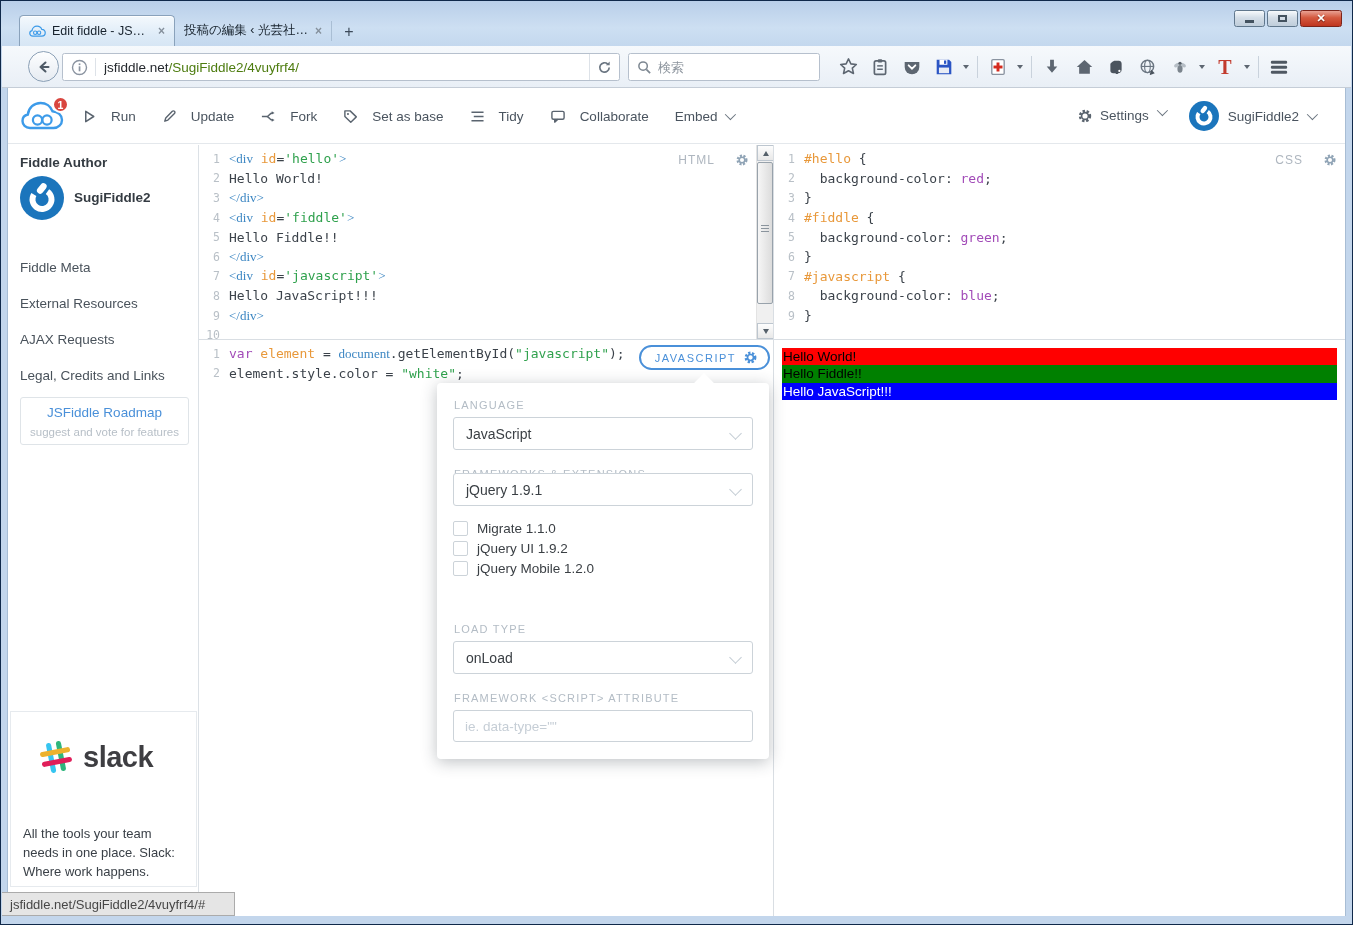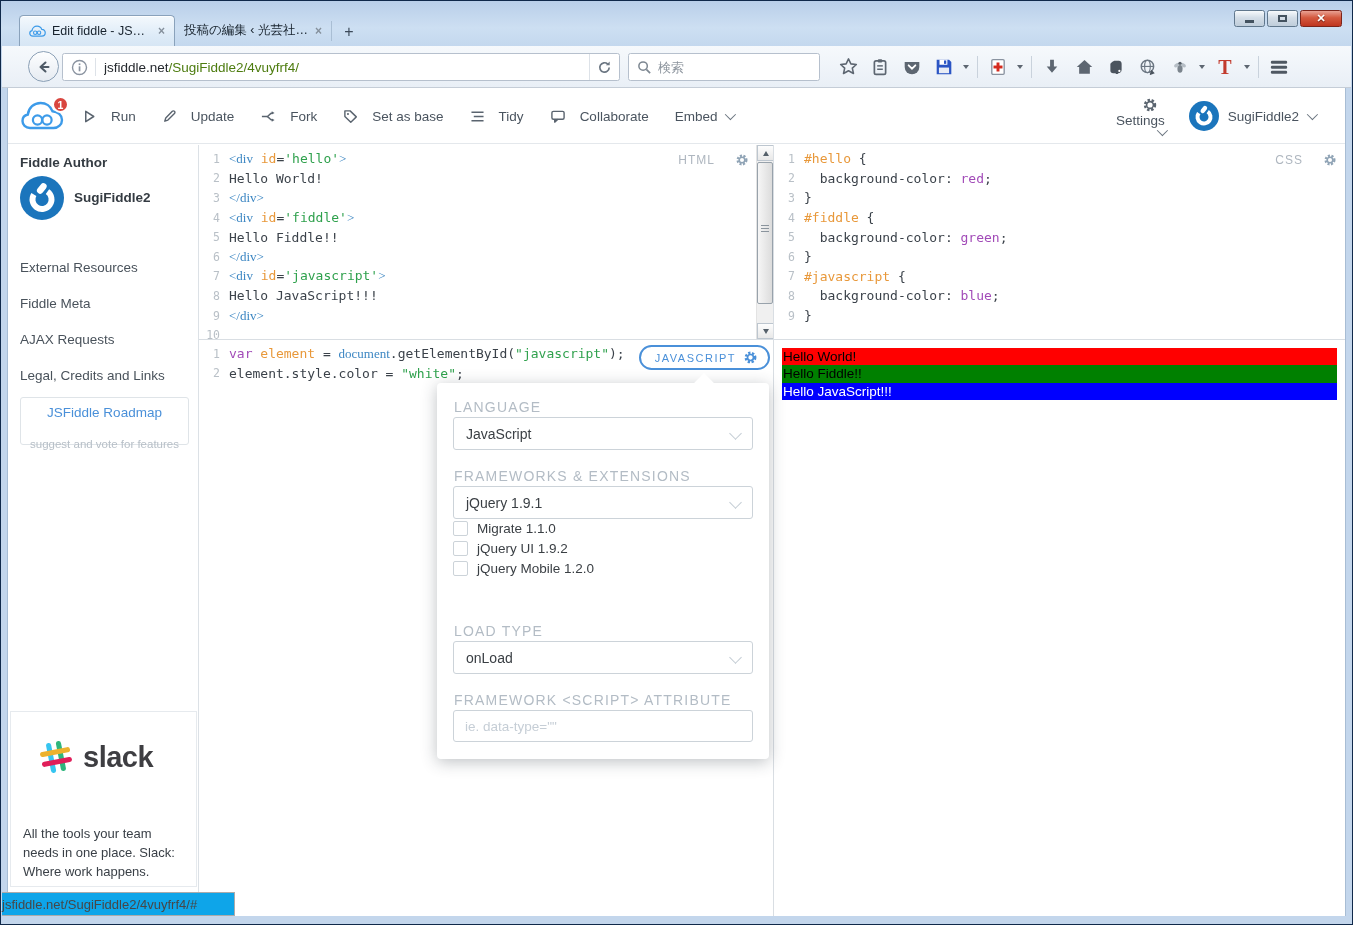--- a/index.html
+++ b/index.html
@@ -61,44 +61,44 @@
   .fiddle-header { position:absolute; top:0; left:0; right:0; height:56px; border-bottom:1px solid #e4e8ec; background:#fff; }
   .logo { position:absolute; left:12px; top:8px; width:52px; height:42px; }
   .logo-badge { position:absolute; left:32px; top:0px; width:17px; height:17px; border-radius:50%;
     background:#d9463f; color:#fff; font-size:10.5px; font-weight:bold; display:flex; align-items:center; justify-content:center; border:2px solid #fff; }
   .actions { position:absolute; left:74px; top:0; height:56px; display:flex; align-items:center; }
   .action { display:flex; align-items:center; margin-right:26px; color:#4a545f; font-size:13.5px; cursor:default; }
   .action svg { margin-right:7px; }
   .chevron { width:8px; height:8px; border-right:1.6px solid #6a747f; border-bottom:1.6px solid #6a747f;
     transform:rotate(45deg) translateY(-2px); margin-left:8px; }
   .header-right { position:absolute; right:30px; top:0; height:56px; display:flex; align-items:center; color:#4a545f; font-size:13.5px; }
-  .hr-settings { display:flex; align-items:flex-end; margin-right:24px;flex-direction:column; }
+  .hr-settings { display:flex; align-items:flex-start; margin-right:24px; }
   .hr-settings svg { margin-right:7px; }
   .hr-user { display:flex; align-items:center; }
   .hr-user .avatar { margin-right:9px; }
 
   
   .main { position:absolute; top:57px; left:0; right:0; bottom:0; }
   .sidebar { position:absolute; left:0; top:0; bottom:0; width:191px; border-right:1px solid #dce1e6; background:#fff; }
   .sb-heading { position:absolute; left:12px; top:10px; font-size:13.5px; font-weight:bold; color:#343b42; }
   .sb-avatar { position:absolute; left:12px; top:31px; }
   .sb-author { position:absolute; left:66px; top:45px; font-size:13.5px; font-weight:bold; color:#343b42; }
   .sb-links { position:absolute; left:12px; top:104px; right:8px; }
   .sb-link { height:36px; display:flex; align-items:center; font-size:13.5px; color:#49525b; cursor:default; }
   .roadmap-box { position:absolute; left:12px; top:252px; width:169px; height:48px; border:1px solid #dfe4e8; border-radius:3px; text-align:center; }
   .roadmap-title { margin-top:7px; font-size:13.5px; color:#4a90d9; }
-  .roadmap-sub { margin-top:18px; font-size:11.5px; color:#b7bfc7; }
+  .roadmap-sub { margin-top:6px; font-size:11.5px; color:#b7bfc7; }
   .slack-box { position:absolute; left:2px; right:1px; top:566px; height:176px; border:1px solid #e6eaee; background:#fff; }
   .slack-logo { position:absolute; left:26px; top:26px; display:flex; align-items:center;text-align:right; }
   .slack-word { font-size:29px; font-weight:bold; color:#3e3e42; letter-spacing:-0.5px; margin-left:8px; }
   .slack-text { position:absolute; left:12px; right:10px; top:112px; font-size:13px; line-height:19px; color:#3a4047; }
 
   
-  .status-bar { position:absolute; left:1px; bottom:8px; height:24px; width:233px; background:#0ea5e9;
-    border:1px solid #ababab; border-left:none; display:flex; align-items:center; padding:0 0; font-size:13px; color:#474747; z-index:90; }
+  .status-bar { position:absolute; left:1px; bottom:8px; height:24px; width:233px; background:#e5e5e5;
+    border:1px solid #ababab; border-left:none; display:flex; align-items:center; padding:0 8px; font-size:13px; color:#474747; z-index:90; }
 
   
   .editors { position:absolute; left:191px; top:0; right:0; bottom:0; background:#fff; }
   .div-v { position:absolute; left:574px; top:0; bottom:0; width:1px; background:#d9dee3; }
   .div-h { position:absolute; top:194px; left:0; right:0; height:1px; background:#d9dee3; }
   .epanel { position:absolute; overflow:hidden; background:#fff; }
   .p-html { left:0; top:0; width:574px; height:194px; }
   .p-css  { left:575px; top:0; right:0; height:194px; }
   .p-js   { left:0; top:195px; width:574px; bottom:0; }
   .p-result { left:575px; top:195px; right:0; bottom:0; }
@@ -123,21 +123,21 @@
     background:repeating-linear-gradient(#8a949d 0 1px, transparent 1px 3px); }
 
   
   .js-badge { position:absolute; right:3px; top:5px; height:25px; background:#fff; border:2px solid #4a90d9;
     border-radius:13px; display:flex; align-items:center; padding:0 10px 0 14px; color:#4a90d9;
     font-size:11px; letter-spacing:1.5px; z-index:40; }
   .js-badge svg { margin-left:7px; }
   .dropdown { position:absolute; left:238px; top:238px; width:332px; height:376px; background:#fff; border-radius:4px;
     box-shadow:0 3px 16px rgba(40,50,60,.30); z-index:30; }
   .dd-notch { position:absolute; top:-7px; right:58px; width:14px; height:14px; background:#fff; transform:rotate(45deg); }
-  .dd-label { position:absolute; left:17px; font-size:14px; letter-spacing:1.2px; color:#b3bcc5; }
+  .dd-label { position:absolute; left:17px; font-size:11px; letter-spacing:1.2px; color:#b3bcc5; }
   .dd-select { position:absolute; left:16px; right:16px; height:33px; border:1px solid #ccd3d9; border-radius:3px;
     background:#fff; display:flex; align-items:center; padding:0 12px; font-size:14px; color:#3a3f44; }
   .dd-chev { position:absolute; right:12px; top:11px; width:9px; height:9px; border-right:1.8px solid #c3ccd4; border-bottom:1.8px solid #c3ccd4; transform:rotate(45deg); }
   .dd-checks { position:absolute; left:16px; top:135px; right:12px; }
   .dd-check { height:20px; display:flex; align-items:center; }
   .cbox { width:15px; height:15px; border:1px solid #ccd3d9; border-radius:2px; background:#fff; flex:none; margin-right:9px; }
   .clabel { font-size:13.5px; color:#3a3f44; }
   .dd-input { position:absolute; left:16px; right:16px; top:327px; height:32px; border:1px solid #ccd3d9; border-radius:3px;
     padding:0 11px; font-size:13.5px; font-family:"Liberation Sans",sans-serif; color:#3a3f44; outline:none; }
   .dd-input::placeholder { color:#c6ced6; }
@@ -400,22 +400,22 @@
 
       <div class="sidebar">
         <div class="sb-heading">Fiddle Author</div>
         <svg class="sb-avatar" width="44" height="44" viewBox="0 0 30 30">
           <circle cx="15" cy="15" r="15" fill="#1b75bc"></circle>
           <circle cx="15" cy="16" r="6.5" fill="none" stroke="#fff" stroke-width="4" stroke-dasharray="30 11" transform="rotate(-55 15 16)"></circle>
           <rect x="13" y="4.5" width="4.4" height="8" rx="2.2" fill="#fff" transform="rotate(38 15 8)"></rect>
         </svg>
         <div class="sb-author">SugiFiddle2</div>
         <div class="sb-links" id="sidebar-links">
+            <div class="sb-link">Fiddle Meta</div>
             <div class="sb-link">External Resources</div>
-            <div class="sb-link">Fiddle Meta</div>
             <div class="sb-link">AJAX Requests</div>
             <div class="sb-link">Legal, Credits and Links</div>
           </div>
         <div class="roadmap-box">
           <div class="roadmap-title">JSFiddle Roadmap</div>
           <div class="roadmap-sub">suggest and vote for features</div>
         </div>
         <div class="slack-box">
           <div class="slack-logo">
             <svg width="38" height="38" viewBox="0 0 40 40">
@@ -576,21 +576,21 @@
         </div>
 
         <div class="dropdown">
           <div class="dd-notch"></div>
           <div class="dd-label" style="top:16px">LANGUAGE</div>
           <div class="dd-select" style="top:34px">
             <span>JavaScript</span>
             <span class="dd-chev"></span>
           </div>
           <div class="dd-label" style="top:85px">FRAMEWORKS &amp; EXTENSIONS</div>
-          <div class="dd-select" style="top:103px">
+          <div class="dd-select" style="top:90px">
             <span>jQuery 1.9.1</span>
             <span class="dd-chev"></span>
           </div>
           <div class="dd-checks" id="extension-checks">
               <div class="dd-check">
                 <span class="cbox"></span>
                 <span class="clabel">Migrate 1.1.0</span>
               </div>
               <div class="dd-check">
                 <span class="cbox"></span>

